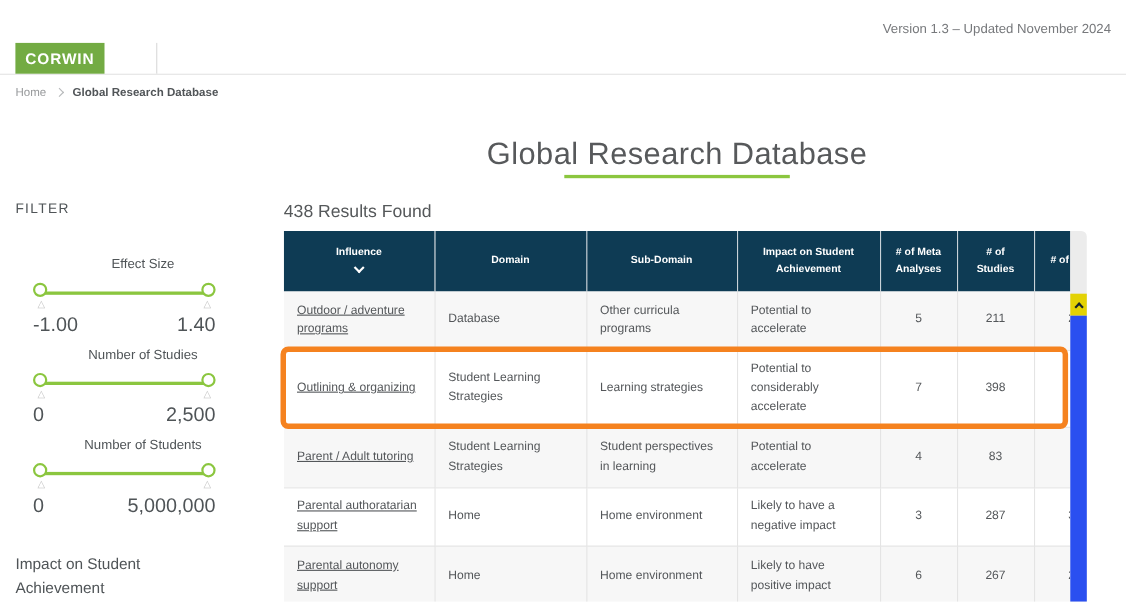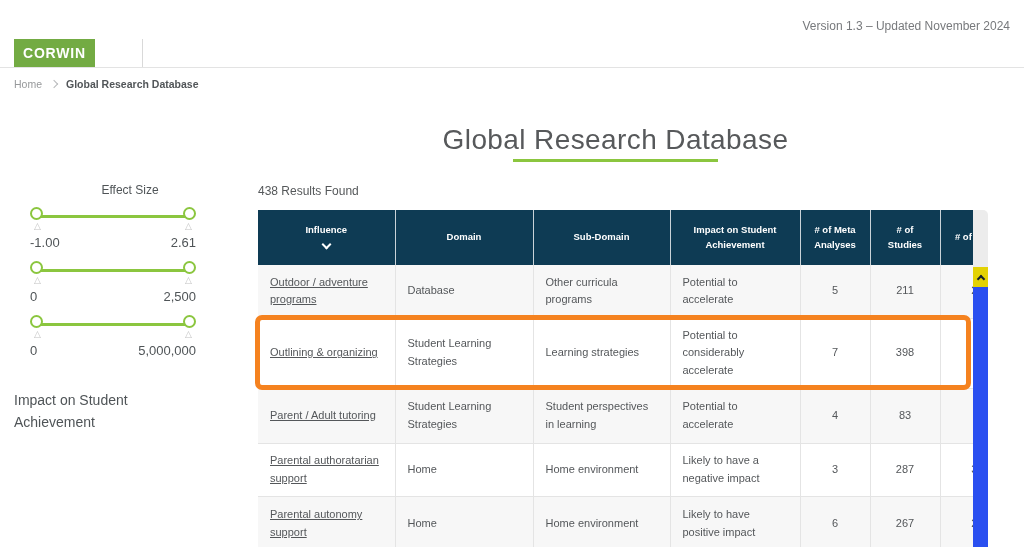--- a/index.html
+++ b/index.html
@@ -36,26 +36,26 @@
   .slider-group { margin-bottom:9px; }
   .slider-label { font-size:12px; margin-bottom:8px;text-align:center; }
   .slider { position:relative; height:28px; margin-left:16px; width:166px; }
   .slider-track { position:absolute; left:8px; right:8px; top:10px; height:2.5px; background:#8bc63f; }
   .slider-handle { position:absolute; width:13px; height:13px; border:2.5px solid #8bc63f;
     border-radius:50%; background:#fff; top:2px; cursor:pointer; }
   .slider-handle.min { left:0; } .slider-handle.max { right:0; }
   .slider-tri { position:absolute; top:16px; font-size:9px; color:#c3c3c3; }
   .slider-tri.min { left:4px; } .slider-tri.max { right:4px; }
   .slider-values { display:flex; justify-content:space-between; margin-left:16px;
-    width:166px; font-size:13px; margin-top:2px; }
+    width:166px; font-size:18px; margin-top:2px; }
   .impact-group { margin-top:32px; }
   .impact-heading { font-size:14px; line-height:1.55; width:160px; margin-bottom:14px; }
 
   
-  .results-count { position:absolute; left:258px; top:184px; font-size:12px; color:#55585a; }
+  .results-count { position:absolute; left:258px; top:184px; font-size:16px; color:#55585a; }
   .table-wrap { position:absolute; left:258px; top:210px; width:715px; height:337px; overflow:hidden; }
   table { border-collapse:collapse; table-layout:fixed; width:772px; }
   col.c0{width:137px} col.c1{width:138px} col.c2{width:137px} col.c3{width:130px}
   col.c4{width:70px} col.c5{width:70px} col.c6{width:90px}
   thead th { height:55px; background:#0e3b54; color:#fff; font-size:9.5px; font-weight:bold;
     text-align:center; vertical-align:middle; border-right:1px solid #c9d2d8; padding:0 12px;
     line-height:1.5; cursor:pointer; }
   .sort-chevron { display:inline-block; width:7px; height:7px; border-right:2px solid #fff;
     border-bottom:2px solid #fff; transform:rotate(45deg); margin-top:1px; }
   tbody td { font-size:11px; color:#54575a; padding:6px 12px; vertical-align:middle;
@@ -96,51 +96,54 @@
     <span class="crumb-sep"></span>
     <span class="crumb-current">Global Research Database</span>
   </div>
 
   <div class="page-title-wrap">
     <div class="page-title">Global Research Database</div>
     <div class="title-underline"></div>
   </div>
 
   <div class="filter">
+    <div class="filter-heading">FILTER</div>
 
     <div class="slider-group">
       <div class="slider-label">Effect Size</div>
       <div class="slider">
         <div class="slider-track"></div>
         <div class="slider-handle min"></div>
         <div class="slider-handle max"></div>
         <span class="slider-tri min">△</span>
         <span class="slider-tri max">△</span>
       </div>
       <div class="slider-values">
         <span>-1.00</span>
-        <span>2.61</span>
+        <span>1.40</span>
       </div>
     </div>
 
     <div class="slider-group">
+      <div class="slider-label">Number of Studies</div>
       <div class="slider">
         <div class="slider-track"></div>
         <div class="slider-handle min"></div>
         <div class="slider-handle max"></div>
         <span class="slider-tri min">△</span>
         <span class="slider-tri max">△</span>
       </div>
       <div class="slider-values">
         <span>0</span>
         <span>2,500</span>
       </div>
     </div>
 
     <div class="slider-group">
+      <div class="slider-label">Number of Students</div>
       <div class="slider">
         <div class="slider-track"></div>
         <div class="slider-handle min"></div>
         <div class="slider-handle max"></div>
         <span class="slider-tri min">△</span>
         <span class="slider-tri max">△</span>
       </div>
       <div class="slider-values">
         <span>0</span>
         <span>5,000,000</span>

